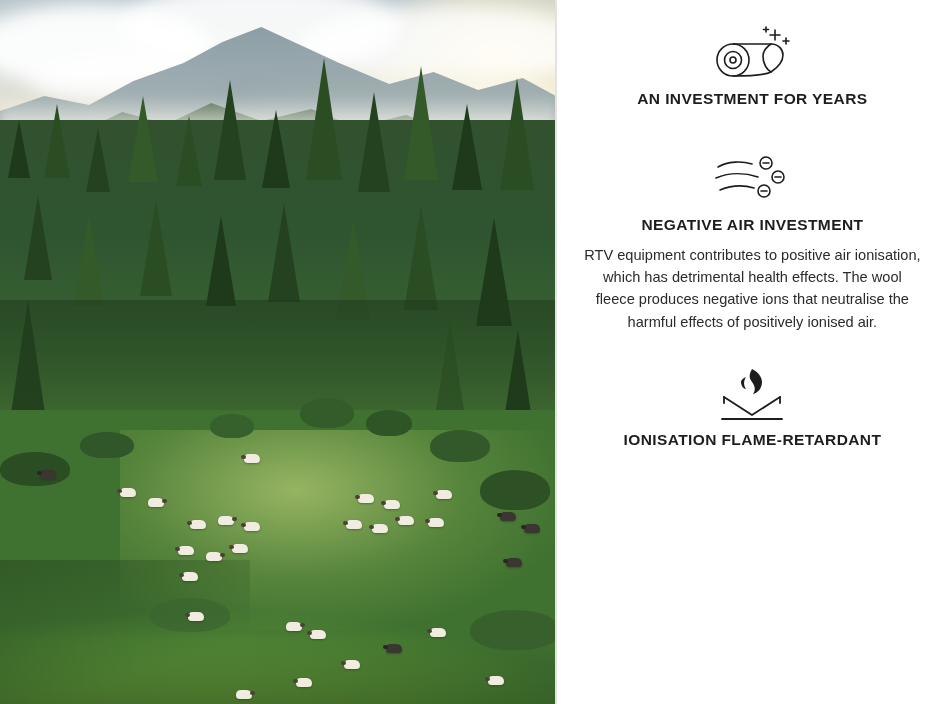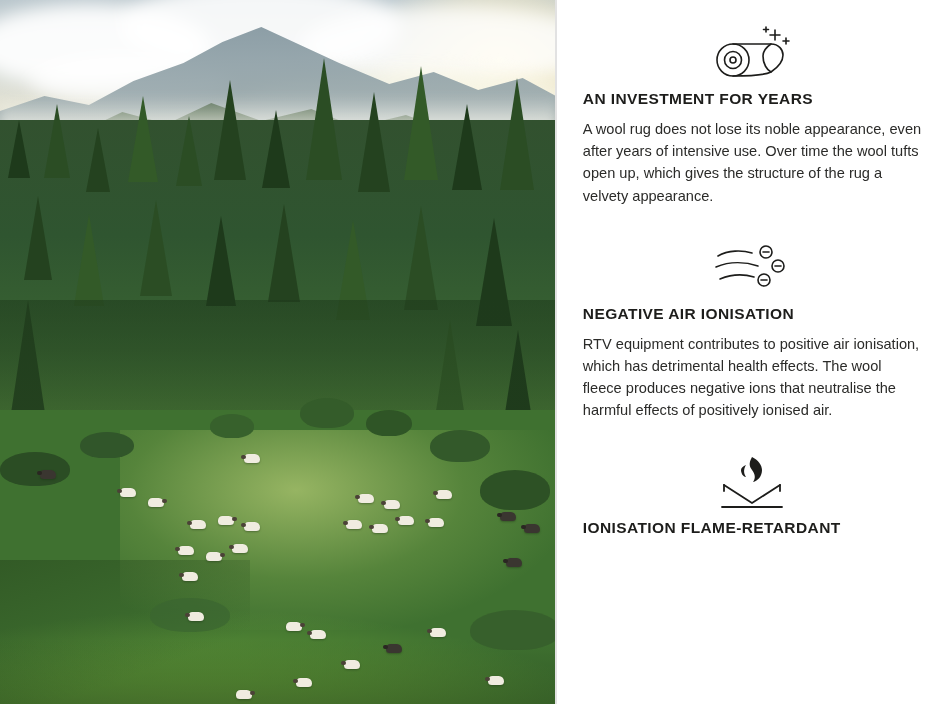--- a/index.html
+++ b/index.html
@@ -176,20 +176,21 @@
     flex: 1 1 auto;
     height: 704px;
     background: #ffffff;
     padding: 18px 14px 10px 14px;
     box-sizing: border-box;
     display: flex;
     flex-direction: column;
     justify-content: flex-start;
   }
   .feature {
+    text-align: center;
     padding: 4px 12px 0 12px;
   }
   .feature + .feature { margin-top: 26px; }
   .feature-icon {
     height: 62px;
     display: flex;
     align-items: center;
     justify-content: center;
   }
   .feature-title {
@@ -314,38 +315,37 @@
           <ellipse cx="24" cy="36" rx="8.5" ry="8.5"></ellipse>
           <ellipse cx="24" cy="36" rx="3" ry="3"></ellipse>
           <path d="M24 20 L62 20 C70 20 74 26 74 31 C74 38 68 44 62 48 C58 50 52 52 24 52"></path>
           <path d="M62 20 C56 24 54 28 54 32 C54 40 58 46 62 48"></path>
           <path d="M66 6 L66 16 M61 11 L71 11"></path>
           <path d="M77 14 L77 20 M74 17 L80 17"></path>
           <path d="M57 3 L57 8 M54.5 5.5 L59.5 5.5"></path>
         </svg>
       </div>
       <div class="feature-title">AN INVESTMENT FOR YEARS</div>
-      <p class="feature-text">A wool rug does not lose its noble appearance, even after years of intensive use. Over time the wool tufts open up, which gives the structure of the rug a velvety appearance.</p>
     </div>
 
     <div class="feature">
       <div class="feature-icon">
         <svg width="80" height="56" viewBox="0 0 80 56" fill="none" stroke="#1d1d1b" stroke-width="1.6" stroke-linecap="round" stroke-linejoin="round">
           <path d="M6 16 C16 10 30 10 40 13"></path>
           <path d="M4 27 C18 21 34 22 46 26"></path>
           <path d="M8 39 C20 34 32 34 42 37"></path>
           <circle cx="54" cy="12" r="6"></circle>
           <path d="M51 12 H57"></path>
           <circle cx="66" cy="26" r="6"></circle>
           <path d="M63 26 H69"></path>
           <circle cx="52" cy="40" r="6"></circle>
           <path d="M49 40 H55"></path>
         </svg>
       </div>
-      <div class="feature-title">NEGATIVE AIR IONISATION</div>
+      <div class="feature-title">NEGATIVE AIR INVESTMENT</div>
       <p class="feature-text">RTV equipment contributes to positive air ionisation, which has detrimental health effects. The wool fleece produces negative ions that neutralise the harmful effects of positively ionised air.</p>
     </div>
 
     <div class="feature">
       <div class="feature-icon">
         <svg width="84" height="58" viewBox="0 0 84 58" fill="none" stroke="#1d1d1b" stroke-width="1.8" stroke-linecap="round" stroke-linejoin="round">
           <path d="M42 4 C38 11 40 14 42 17 C45 21 46 25 43 29 C48 28 52 23 52 17 C52 12 48 7 42 4 Z" fill="#1d1d1b" stroke="none"></path>
           <path d="M36 12 C33 17 34 21 36 24 C33 24 31 20 31 17 C31 15 33 13 36 12 Z" fill="#1d1d1b" stroke="none"></path>
           <path d="M14 32 L42 50 L70 32"></path>
           <path d="M14 32 L14 38 M70 32 L70 38"></path>

